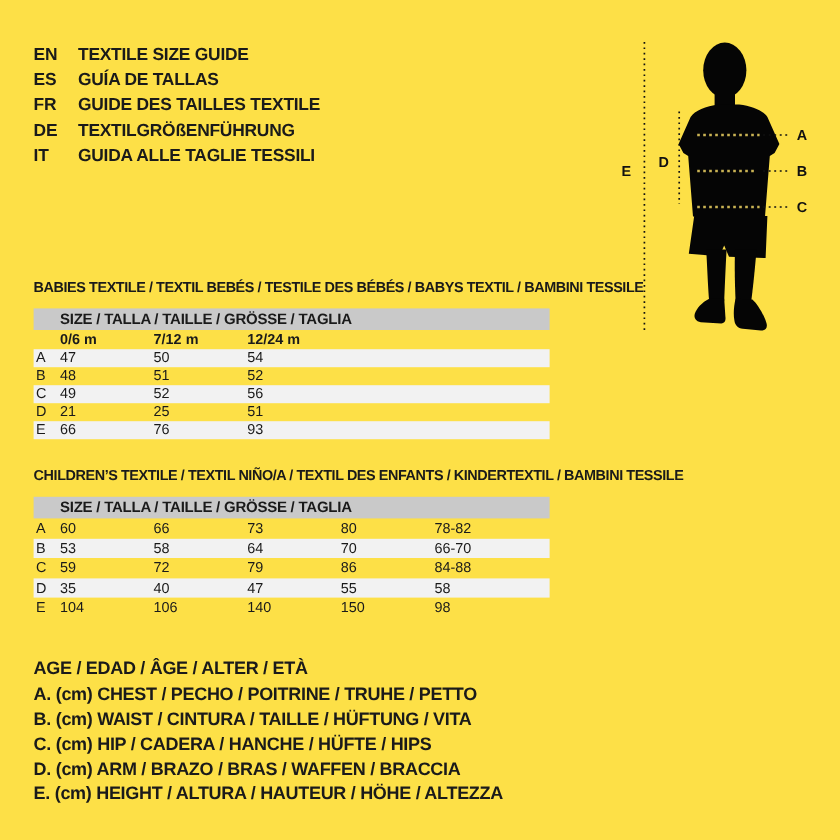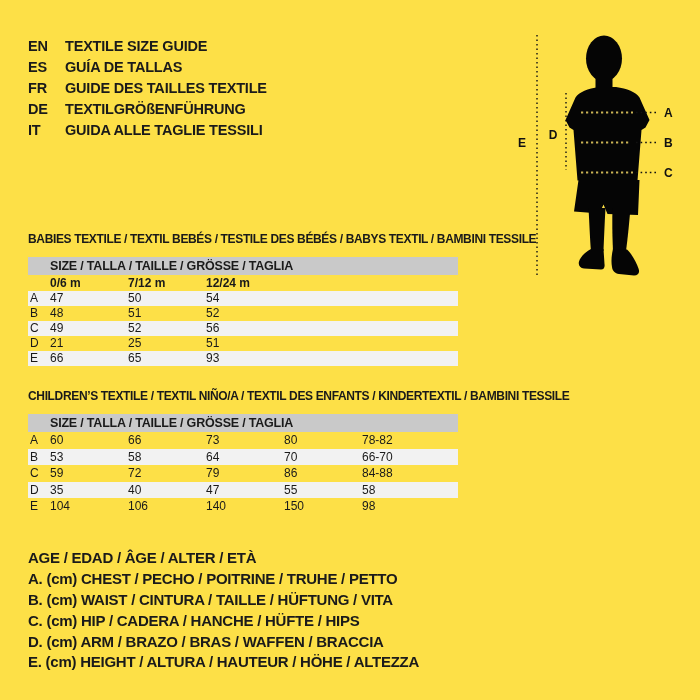--- a/index.html
+++ b/index.html
@@ -136,21 +136,21 @@
     </div>
     <div class="trow">
       <span class="cell rlabel">D</span>
       <span class="cell">21</span>
       <span class="cell">25</span>
       <span class="cell">51</span>
     </div>
     <div class="trow">
       <span class="cell rlabel">E</span>
       <span class="cell">66</span>
-      <span class="cell">65</span>
+      <span class="cell">76</span>
       <span class="cell">93</span>
     </div>
   </div>
 
   <div class="section-title" style="top:389px;">CHILDREN’S TEXTILE / TEXTIL NIÑO/A / TEXTIL DES ENFANTS / KINDERTEXTIL / BAMBINI TESSILE</div>
   <div class="size-table children" style="top:414px;">
     <div class="size-bar">SIZE / TALLA / TAILLE / GRÖSSE / TAGLIA</div>
     <div class="trow">
       <span class="cell rlabel">A</span>
       <span class="cell">60</span>

